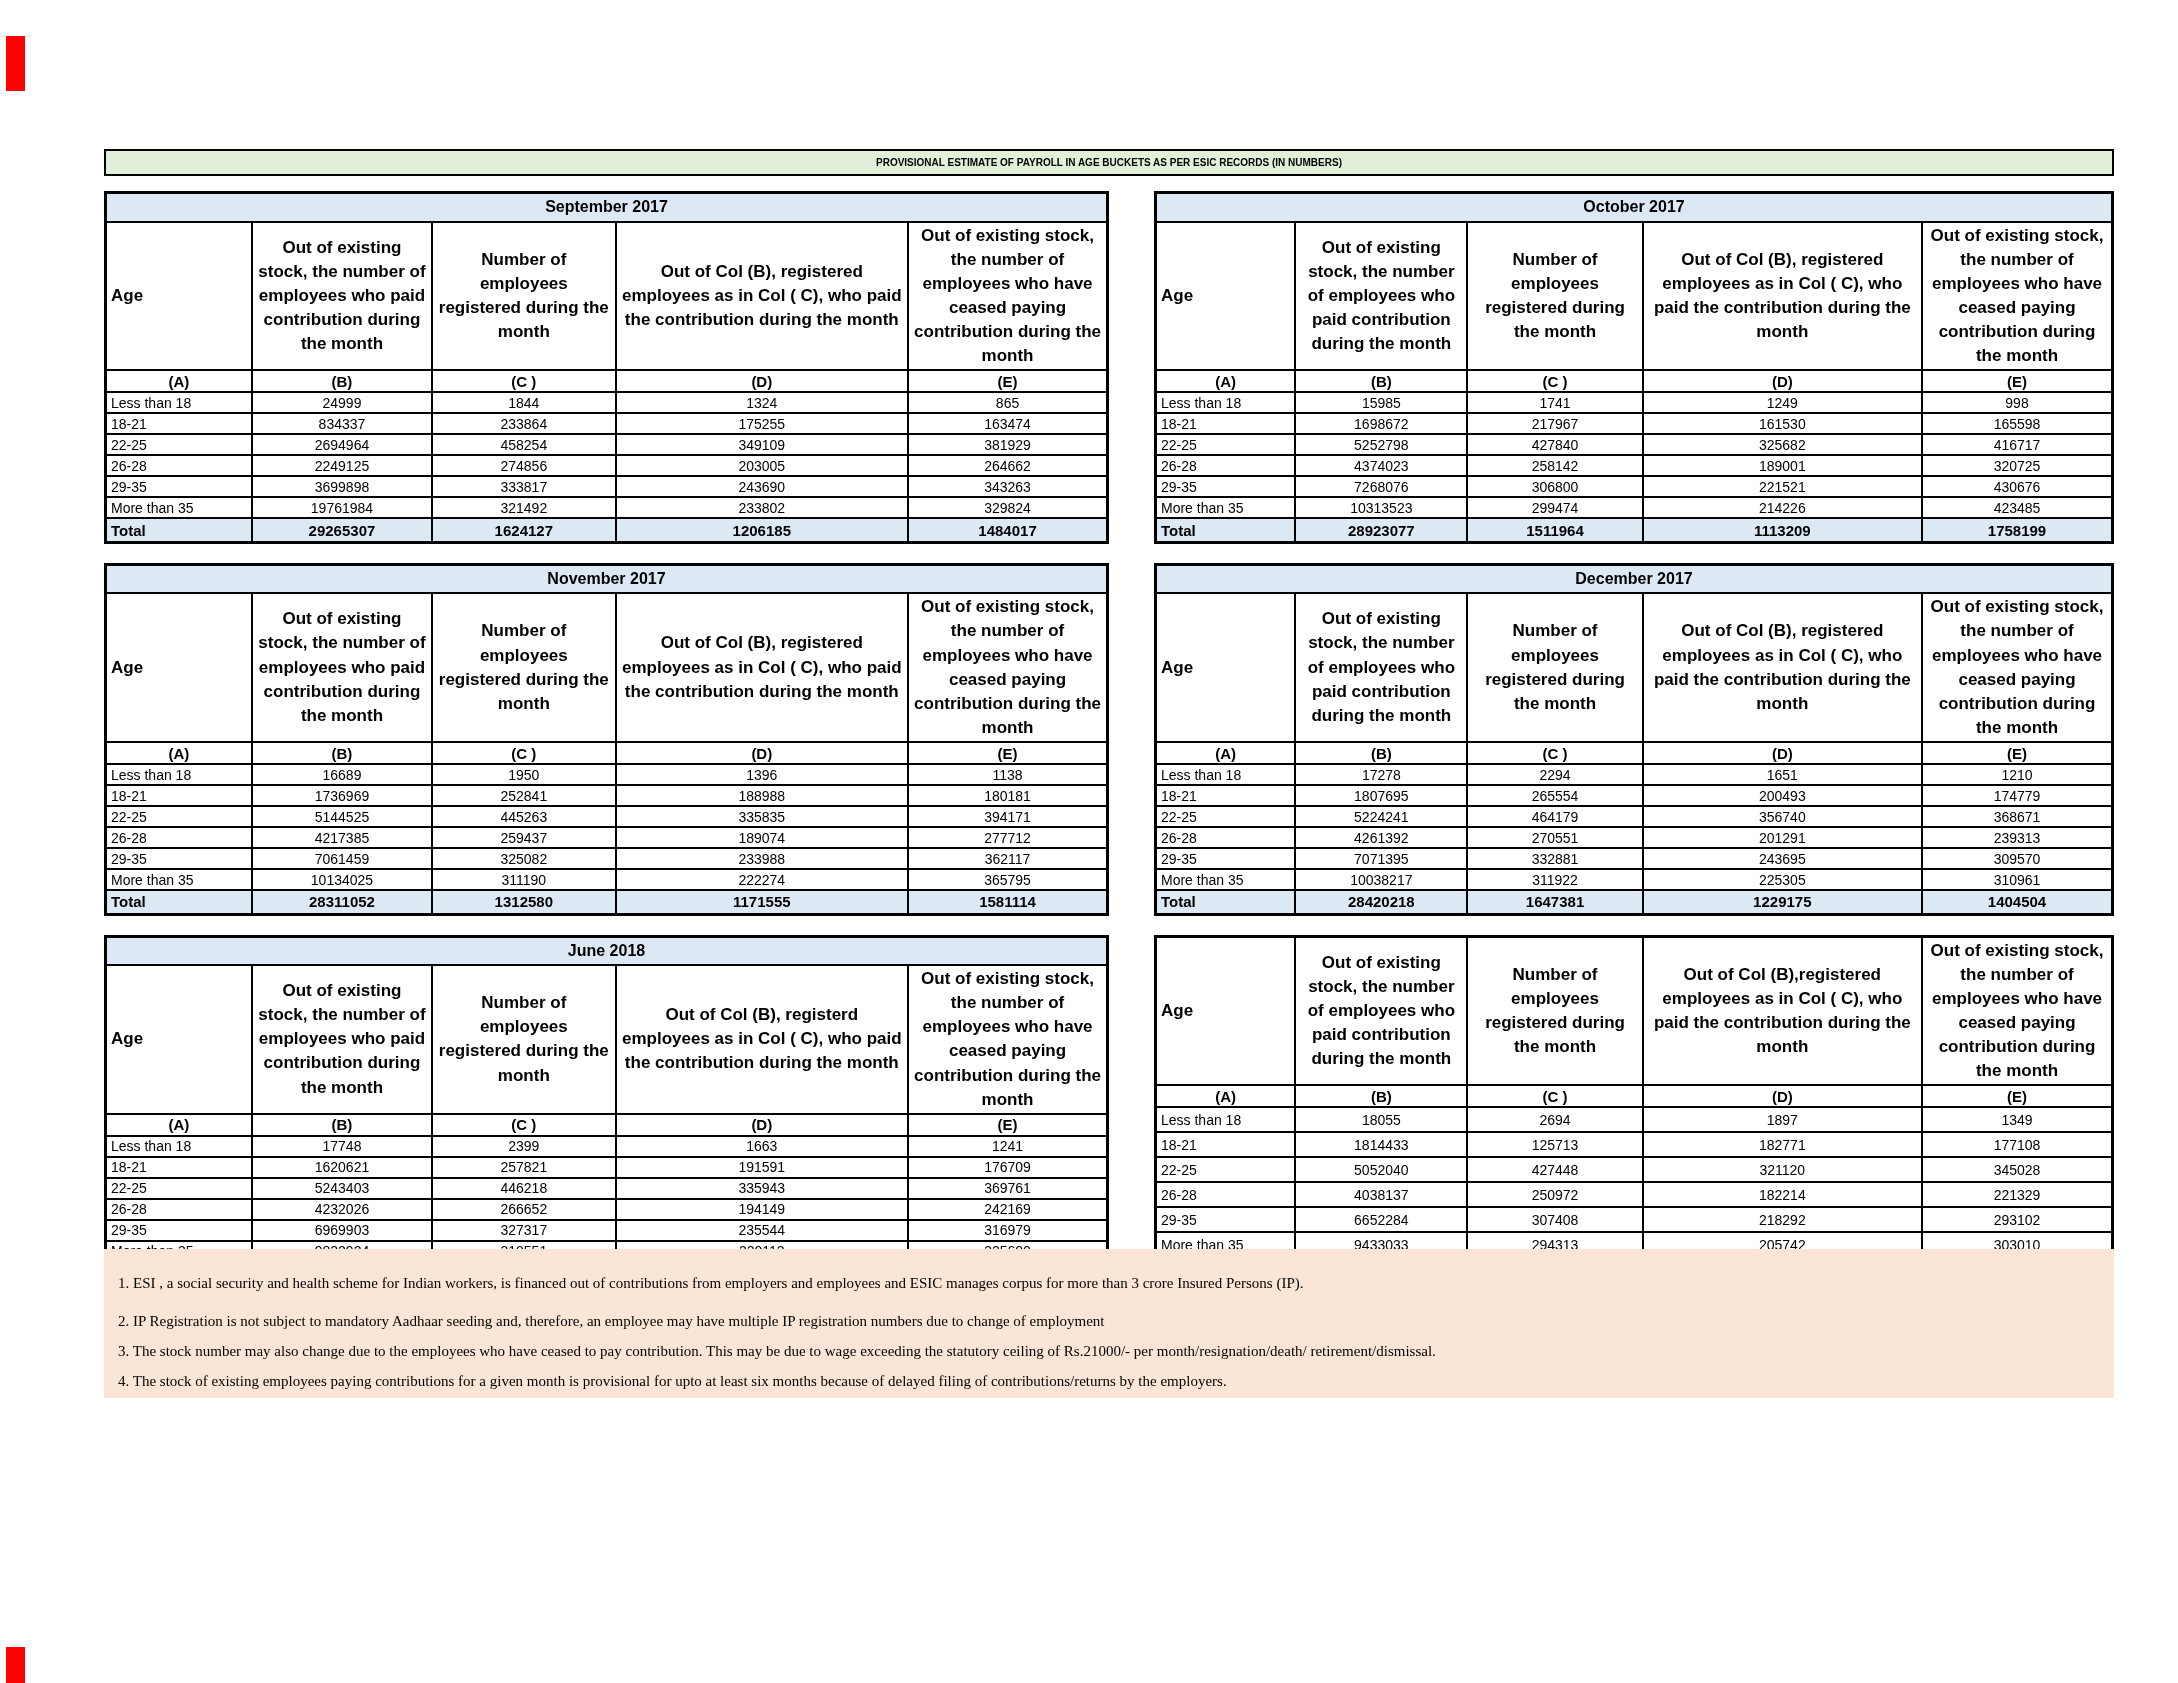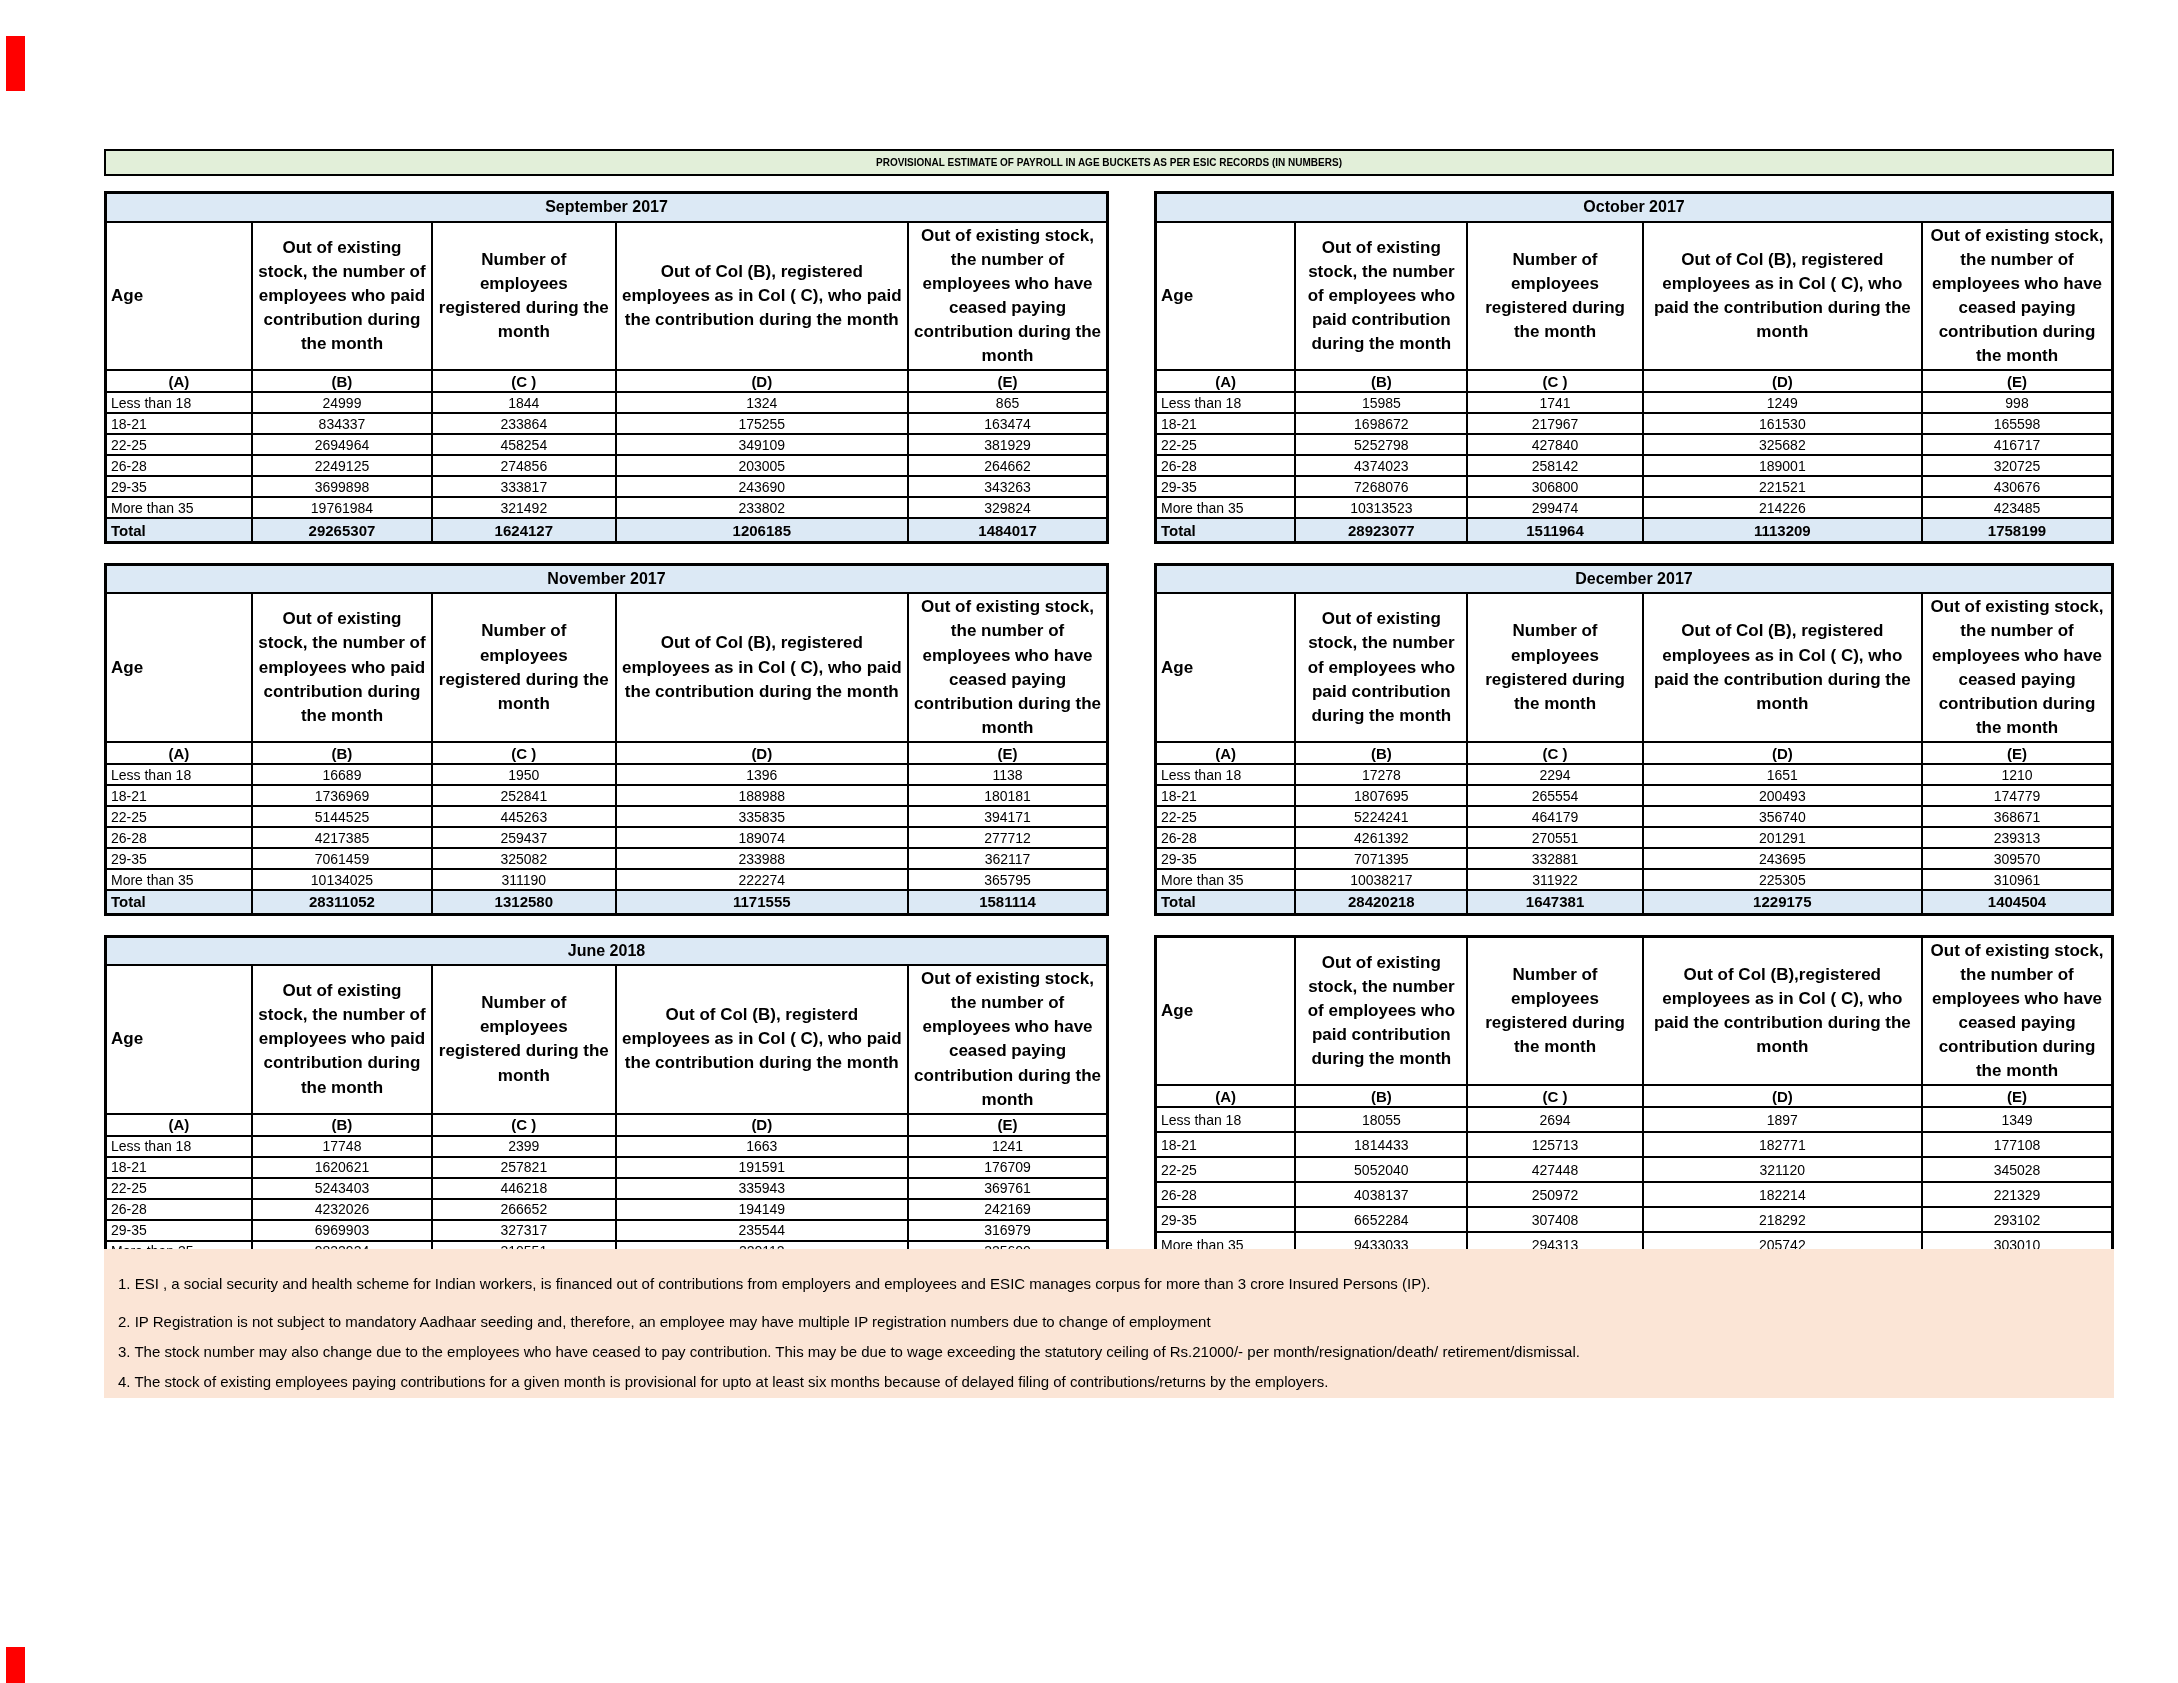--- a/index.html
+++ b/index.html
@@ -55,21 +55,21 @@
   tbody tr.total-row td {
     height: 24px; font-weight: bold; font-size: 15px;
     background: var(--band-bg, #DCE9F5);
   }
 
   .notes {
     position: absolute; left: 104px; top: 1249px; width: 2010px; height: 149px;
     background: var(--note-bg, #FBE5D6); padding: 26px 14px 10px 14px;
     font-size: 15px;
   }
-  .notes p { margin: 0 0 13px 0; }
+  .notes p { margin: 0 0 13px 0; font-family: Liberation Serif, serif; }
   .notes p:first-child { margin-bottom: 21px; }
 </style>
 </head>
 <body>
 
 <div class="red-mark top"></div>
 <div class="red-mark bottom"></div>
 
 <div class="title-bar">PROVISIONAL ESTIMATE OF PAYROLL IN AGE BUCKETS AS PER ESIC RECORDS (IN NUMBERS)</div>
 

